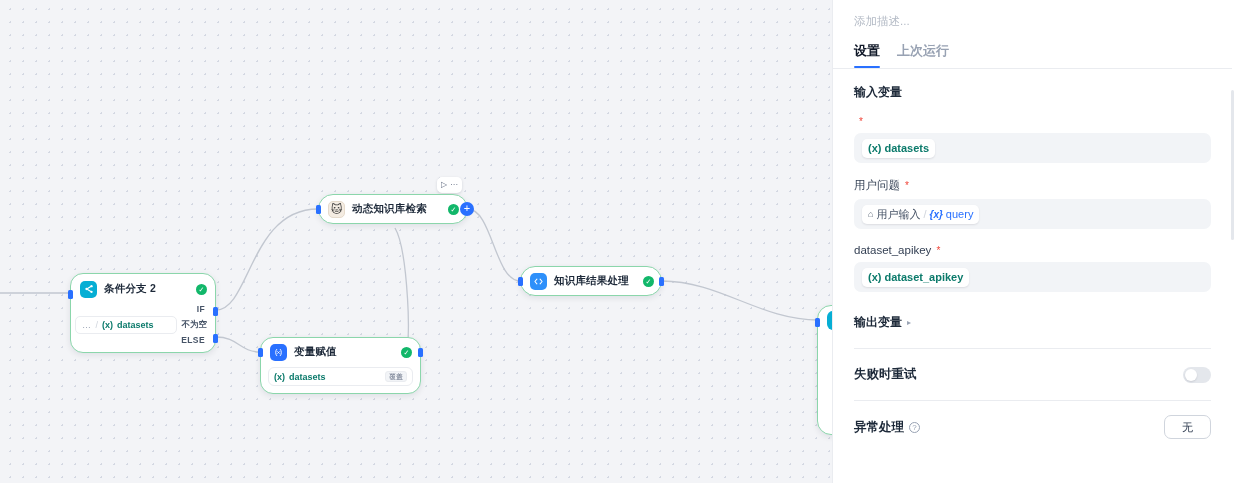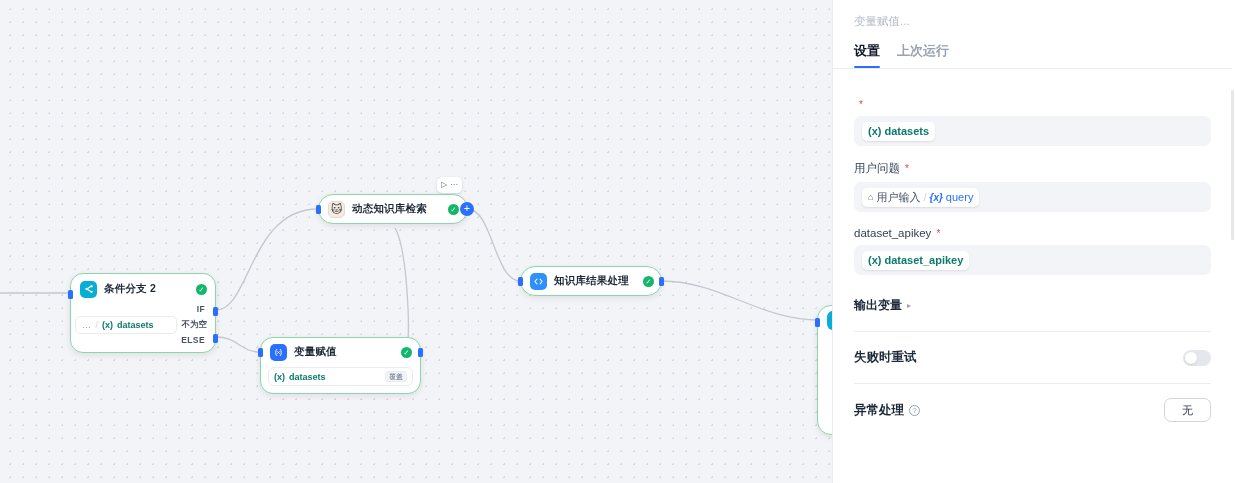--- a/index.html
+++ b/index.html
@@ -338,31 +338,32 @@
       </div>
 
       <div class="port" style="left:-3px; top:12px;"></div>
     </div>
 
   </div>
 
   <div id="panel">
     <div id="panel-inner">
 
-      <div class="desc">变量赋值...</div>
+      <div class="desc">添加描述...</div>
 
       <div class="tab-sep">
         <div class="tabs">
           <div class="tab active">设置</div>
           <div class="tab">上次运行</div>
         </div>
       </div>
 
       <div class="section">
 
+        <div class="sec-title">输入变量</div>
 
         <div class="field-label">
           <span class="req">*</span>
         </div>
         <div class="field-box">
           <span class="chip">
             <span class="teal">(x)</span>
             <span class="teal">datasets</span>
           </span>
         </div>

